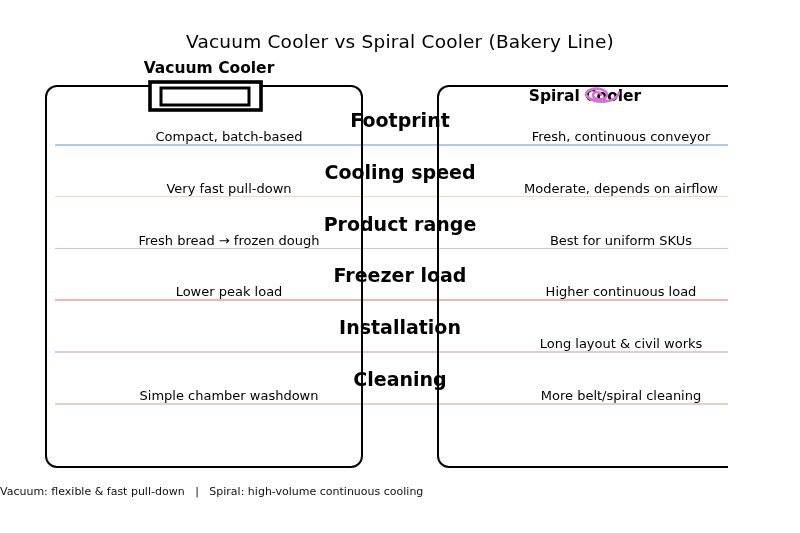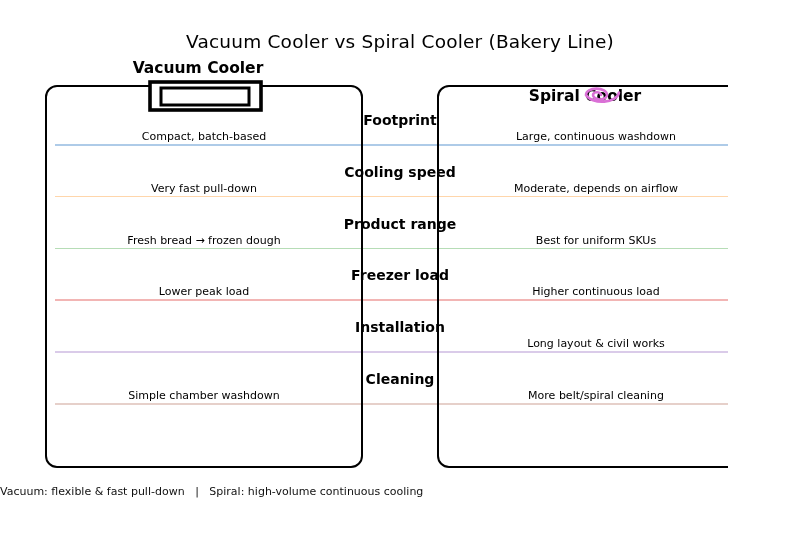--- a/index.html
+++ b/index.html
@@ -9,42 +9,43 @@
     overflow:hidden;
   }
   .title {
     position:absolute; left:0; top:31px; width:800px; text-align:center;
     font-size:18.5px; font-weight:400; letter-spacing:0.2px;
   }
   .col-header {
     position:absolute; top:59px; width:318px; text-align:center;
     font-size:15.5px; font-weight:700; z-index:5;
   }
-  .col-header.left  { left:39px; }
+  .col-header.left  { left:50px; }
   .col-header.right { left:426px;margin-top:28px; }
   .panel {
     position:absolute; top:85px; width:318px; height:383px;
     border:2.5px solid #000; border-radius:12px; box-sizing:border-box;
     background:transparent; z-index:4;
   }
   .panel.left  { left:45px; }
   .panel.right { left:437px; }
   .rowline {
     position:absolute; left:55px; width:690px; height:1.6px;
     top:calc(144px + var(--i)*51.8px); z-index:2;
   }
   .cat {
     position:absolute; left:300px; width:200px; text-align:center;
-    top:calc(112px + var(--i)*51.8px); font-size:14px; font-weight:700;
+    top:calc(112px + var(--i)*51.8px); font-size:19px; font-weight:700;
     z-index:3; line-height:16px;
   }
   .val {
     position:absolute; width:318px; text-align:center;
-    top:calc(129px + var(--i)*51.8px); font-size:11px; line-height:15px;
+    top:calc(129px + var(--i)*51.8px); font-size:13px; line-height:15px;
     z-index:3;
+    padding-left:25px;
   }
   .val.left  { left:45px; }
   .val.right { left:437px; }
   .vac-icon    { position:absolute; left:146px; top:77px;  z-index:6; }
   .spiral-icon { position:absolute; left:572px; top:82px;  z-index:6; }
   .caption {
     position:absolute; left:0; top:485px; width:800px; 
     font-size:11px; white-space:pre; color:#111; z-index:3;
   }
 </style>
@@ -69,21 +70,21 @@
   <svg class="spiral-icon" width="52" height="32" viewBox="0 0 52 32">
     <path d="M 29,13
              A 4,2.7  0 0 0 21,13
              A 7,4.5  0 0 0 35,13
              A 10.5,6.4 0 0 0 14,13
              A 17,10  0 0 0 47,10.5" fill="none" stroke="#da70d6" stroke-width="2.6" stroke-linecap="round"></path>
   </svg>
 
   <div class="cat" style="--i:0">Footprint</div>
   <div class="val left" style="--i:0">Compact, batch-based</div>
-  <div class="val right" style="--i:0">Large, continuous washdown</div>
+  <div class="val right" style="--i:0">Fresh, continuous conveyor</div>
   <div class="rowline" style="--i: 0; background-color: rgb(174, 203, 232);"></div>
 
   <div class="cat" style="--i:1">Cooling speed</div>
   <div class="val left" style="--i:1">Very fast pull-down</div>
   <div class="val right" style="--i:1">Moderate, depends on airflow</div>
   <div class="rowline" style="--i: 1; background-color: rgb(255, 214, 171);"></div>
 
   <div class="cat" style="--i:2">Product range</div>
   <div class="val left" style="--i:2">Fresh bread → frozen dough</div>
   <div class="val right" style="--i:2">Best for uniform SKUs</div>

